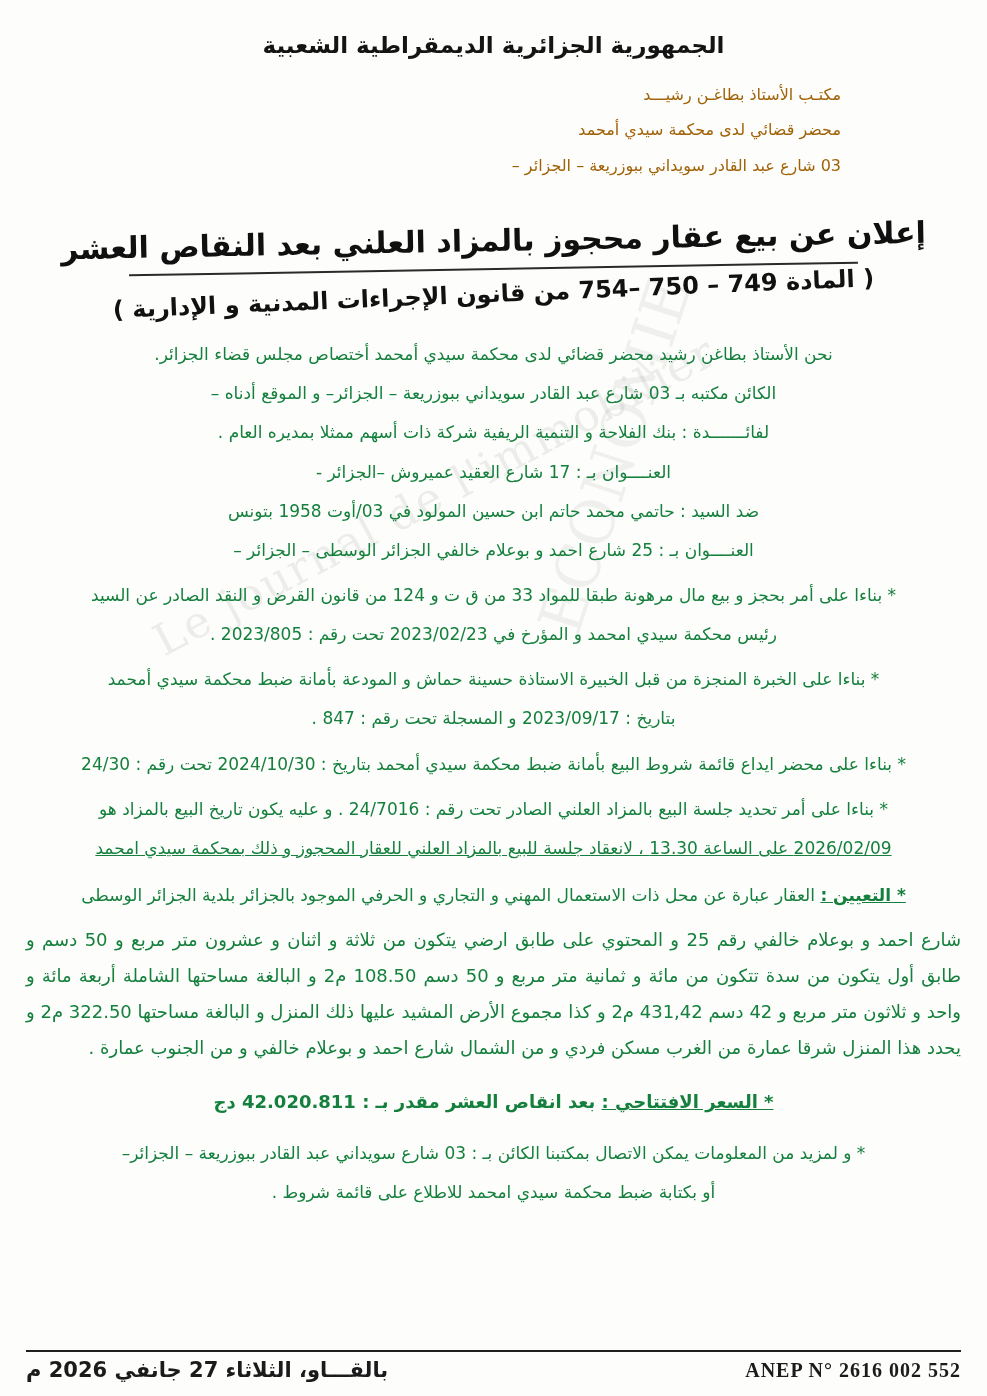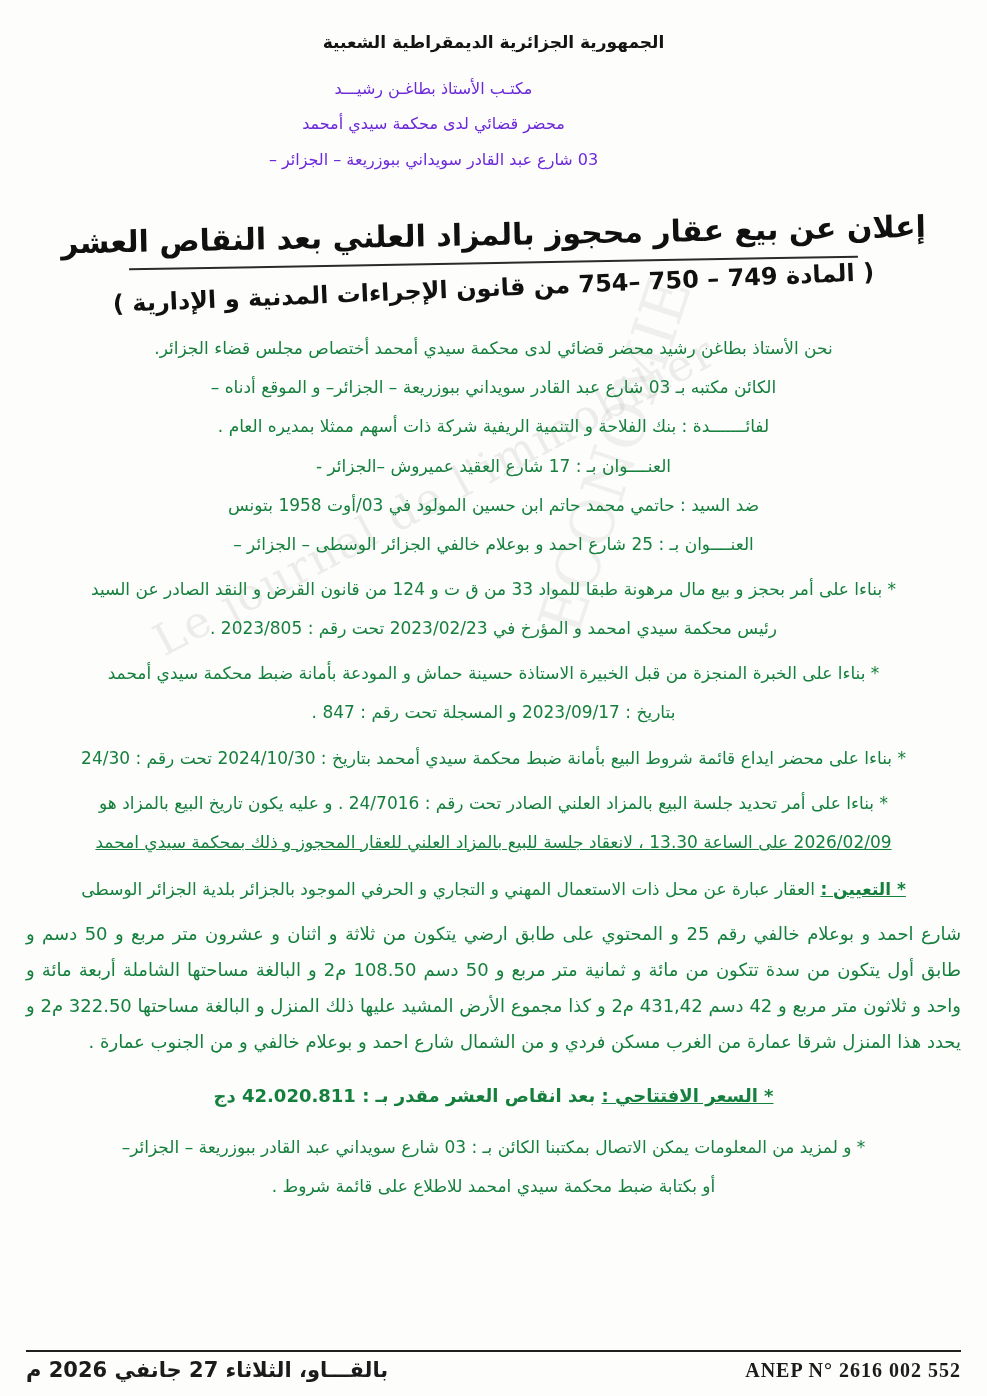--- a/index.html
+++ b/index.html
@@ -49,32 +49,32 @@
     font-family: "DejaVu Serif", serif;
     white-space: nowrap;
   }
   .content {
     position: relative;
     z-index: 2;
   }
   .hdr-title {
     text-align: center;
     font-weight: bold;
-    font-size: 17px;
+    font-size: 23px;
     letter-spacing: 0px;
     margin-top: 14px;
     margin-bottom: 22px;
     color: #141414;
   }
   .office-block {
-    text-align: center;
+    text-align: right;
     margin-right: 120px;
     line-height: 1.9;
     font-size: 16px;
-    color: #6d28d9;
+    color: #a16207;
   }
   .office-block div { margin-bottom: 5px; }
 
   .main-title {
     text-align: center;
     font-weight: bold;
     font-size: 30px;
     margin-top: 42px;
     margin-bottom: 6px;
     color: #101010;

